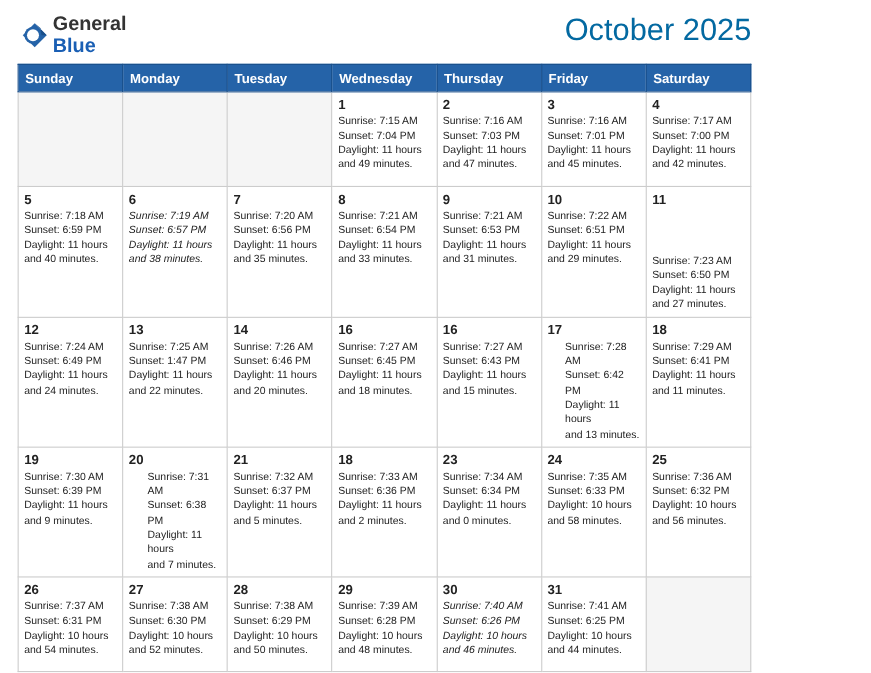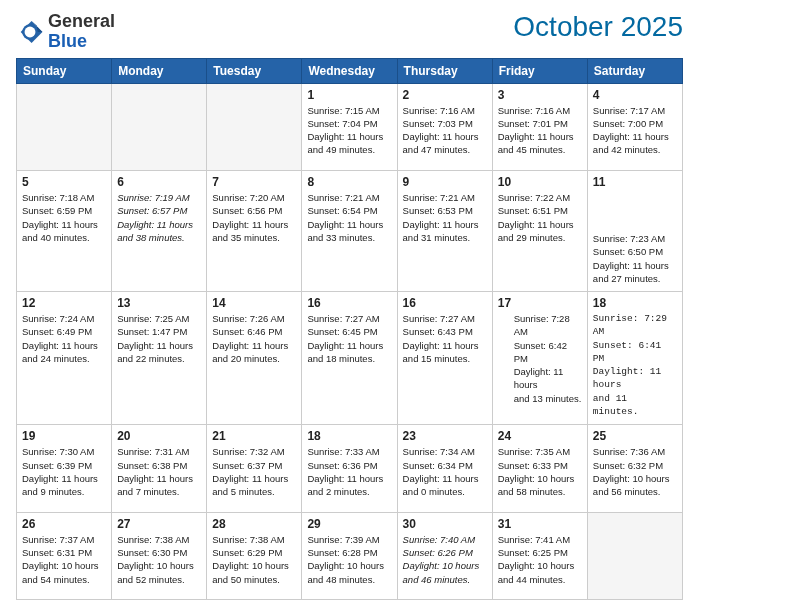--- a/index.html
+++ b/index.html
@@ -253,37 +253,37 @@
           </td>
           <td>
             <span class="day-num">17</span>
             <div class="cell-text" style="white-space: pre-line; margin-left: 16px;">Sunrise: 7:28 AM
 Sunset: 6:42 PM
 Daylight: 11 hours
 and 13 minutes.</div>
           </td>
           <td>
             <span class="day-num">18</span>
-            <div class="cell-text" style="white-space: pre-line; font-family: Liberation Mono, monospace;">Sunrise: 7:29 AM
+            <div class="cell-text" style="white-space: pre-line;">Sunrise: 7:29 AM
 Sunset: 6:41 PM
 Daylight: 11 hours
 and 11 minutes.</div>
           </td>
         </tr>
         <tr class="week-row">
           <td>
             <span class="day-num">19</span>
             <div class="cell-text" style="white-space: pre-line;">Sunrise: 7:30 AM
 Sunset: 6:39 PM
 Daylight: 11 hours
 and 9 minutes.</div>
           </td>
           <td>
             <span class="day-num">20</span>
-            <div class="cell-text" style="white-space: pre-line;">Sunrise: 7:31 AM
+            <div class="cell-text" style="white-space: pre-line; margin-left: 17px;">Sunrise: 7:31 AM
 Sunset: 6:38 PM
 Daylight: 11 hours
 and 7 minutes.</div>
           </td>
           <td>
             <span class="day-num">21</span>
             <div class="cell-text" style="white-space: pre-line;">Sunrise: 7:32 AM
 Sunset: 6:37 PM
 Daylight: 11 hours
 and 5 minutes.</div>

